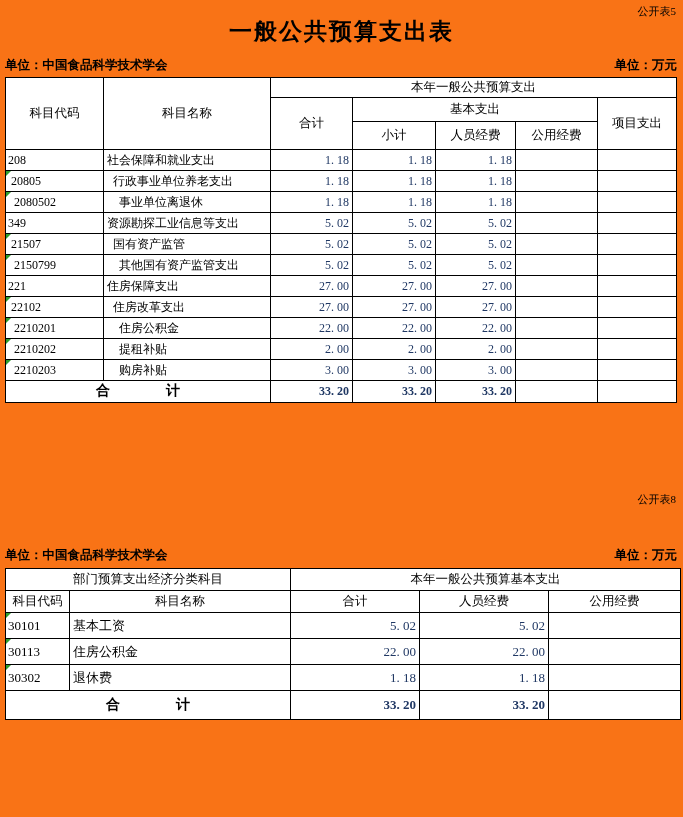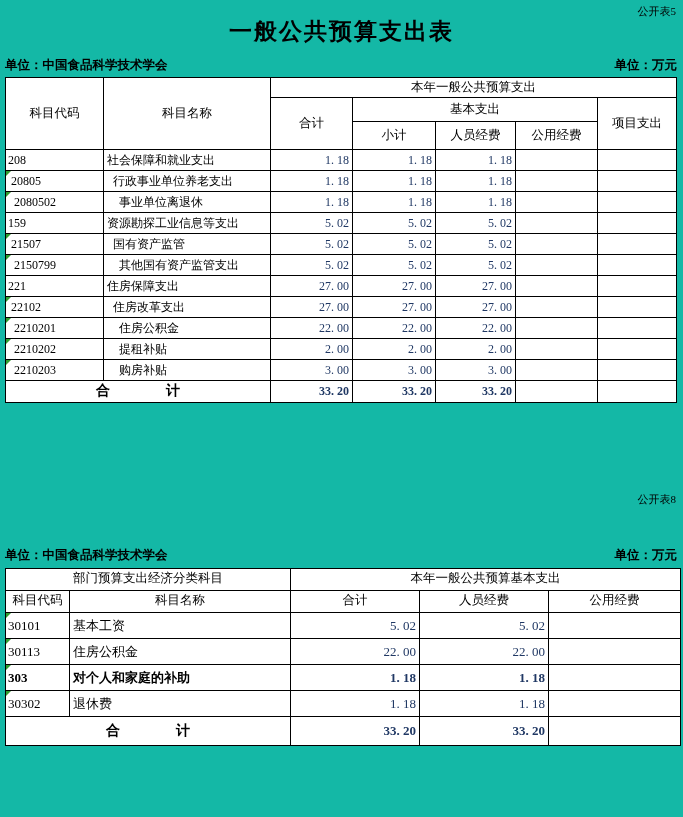--- a/index.html
+++ b/index.html
@@ -1,17 +1,17 @@
 <!DOCTYPE html>
 <html><head>
 <meta charset="utf-8">
 <style>
   html,body { margin:0; padding:0; background:#fff; }
   .page {
-    position:relative; width:683px; height:817px; background:#14b8a6;
+    position:relative; width:683px; height:817px; background:#f97316;
     font-family:"Liberation Serif","DejaVu Serif",serif; color:#000;
     overflow:hidden;
   }
   .sheet-tag { position:absolute; right:7px; font-size:11px; color:#000; }
   .big-title {
     position:absolute; left:0; right:0; text-align:center;
     font-size:23px; font-weight:bold; letter-spacing:2px; margin:0;
   }
   .unit-row {
     position:absolute; left:5px; right:6px; display:flex;
@@ -41,21 +41,21 @@
   #t1 thead tr:nth-child(1) { height:20px; }
   #t1 thead tr:nth-child(2) { height:24px; }
   #t1 thead tr:nth-child(3) { height:28px; }
   #t1 tbody tr { height:21px; }
   #t1 tbody tr.sum { height:22px; }
   #tag1   { top:4px; }
   #title1 { top:16px; }
   #units1 { top:57px; }
   
   #t2 { left:5px; top:568px; width:675px; font-size:13px; }
-  #t2 thead tr { height:22px;font-family:Liberation Mono, monospace; }
+  #t2 thead tr { height:22px; }
   #t2 tbody tr { height:26px; }
   #t2 tbody tr.sum { height:29px; }
   #tag2   { top:492px; }
   #title2 { top:506px; }
   #units2 { top:547px; }
 </style>
 </head>
 <body>
 
 <div class="page">
@@ -116,21 +116,21 @@
       <tr>
         <td class="code"><span class="tri"></span><span>  2080502</span></td>
         <td class="name">    事业单位离退休</td>
         <td class="num">1. 18</td>
         <td class="num">1. 18</td>
         <td class="num">1. 18</td>
         <td class="num"></td>
         <td class="num"></td>
       </tr>
       <tr>
-        <td class="code">159</td>
+        <td class="code">349</td>
         <td class="name">资源勘探工业信息等支出</td>
         <td class="num">5. 02</td>
         <td class="num">5. 02</td>
         <td class="num">5. 02</td>
         <td class="num"></td>
         <td class="num"></td>
       </tr>
       <tr>
         <td class="code"><span class="tri"></span><span> 21507</span></td>
         <td class="name">  国有资产监管</td>
@@ -240,27 +240,20 @@
         <td class="num">5. 02</td>
         <td class="num"></td>
       </tr>
       <tr>
         <td class="code"><span class="tri"></span><span>30113</span></td>
         <td class="name">住房公积金</td>
         <td class="num">22. 00</td>
         <td class="num">22. 00</td>
         <td class="num"></td>
       </tr>
-      <tr class="bold">
-        <td class="code"><span class="tri"></span><span>303</span></td>
-        <td class="name">对个人和家庭的补助</td>
-        <td class="num">1. 18</td>
-        <td class="num">1. 18</td>
-        <td class="num"></td>
-      </tr>
       <tr>
         <td class="code"><span class="tri"></span><span>30302</span></td>
         <td class="name">退休费</td>
         <td class="num">1. 18</td>
         <td class="num">1. 18</td>
         <td class="num"></td>
       </tr>
       <tr class="sum">
         <td class="sum-label" colspan="2">合　　　　计</td>
         <td class="num">33. 20</td>

